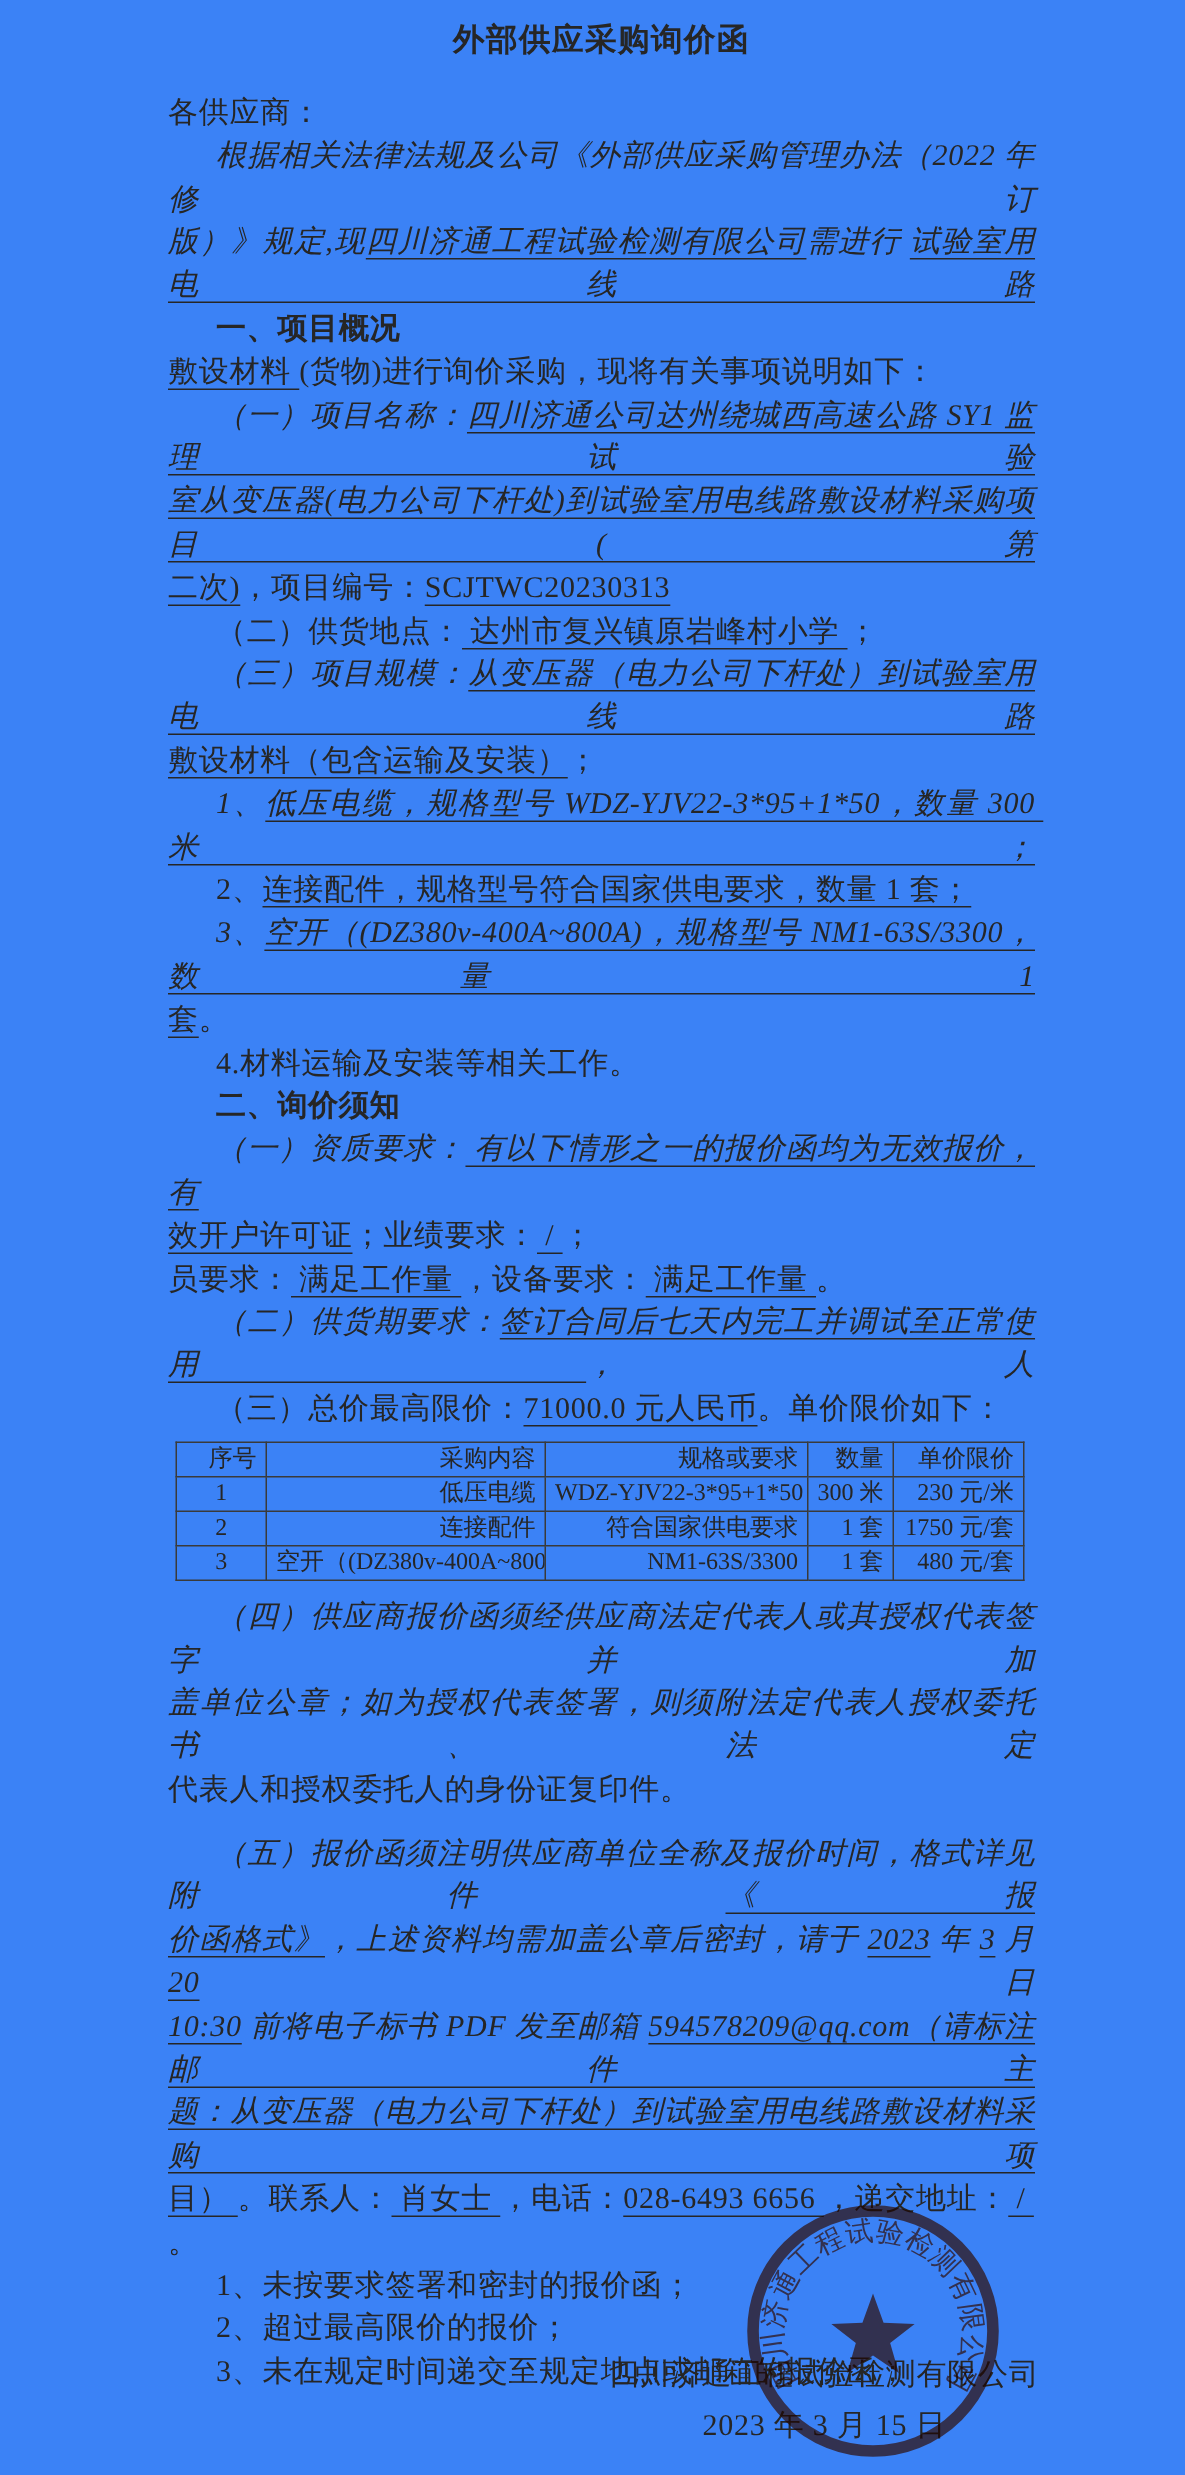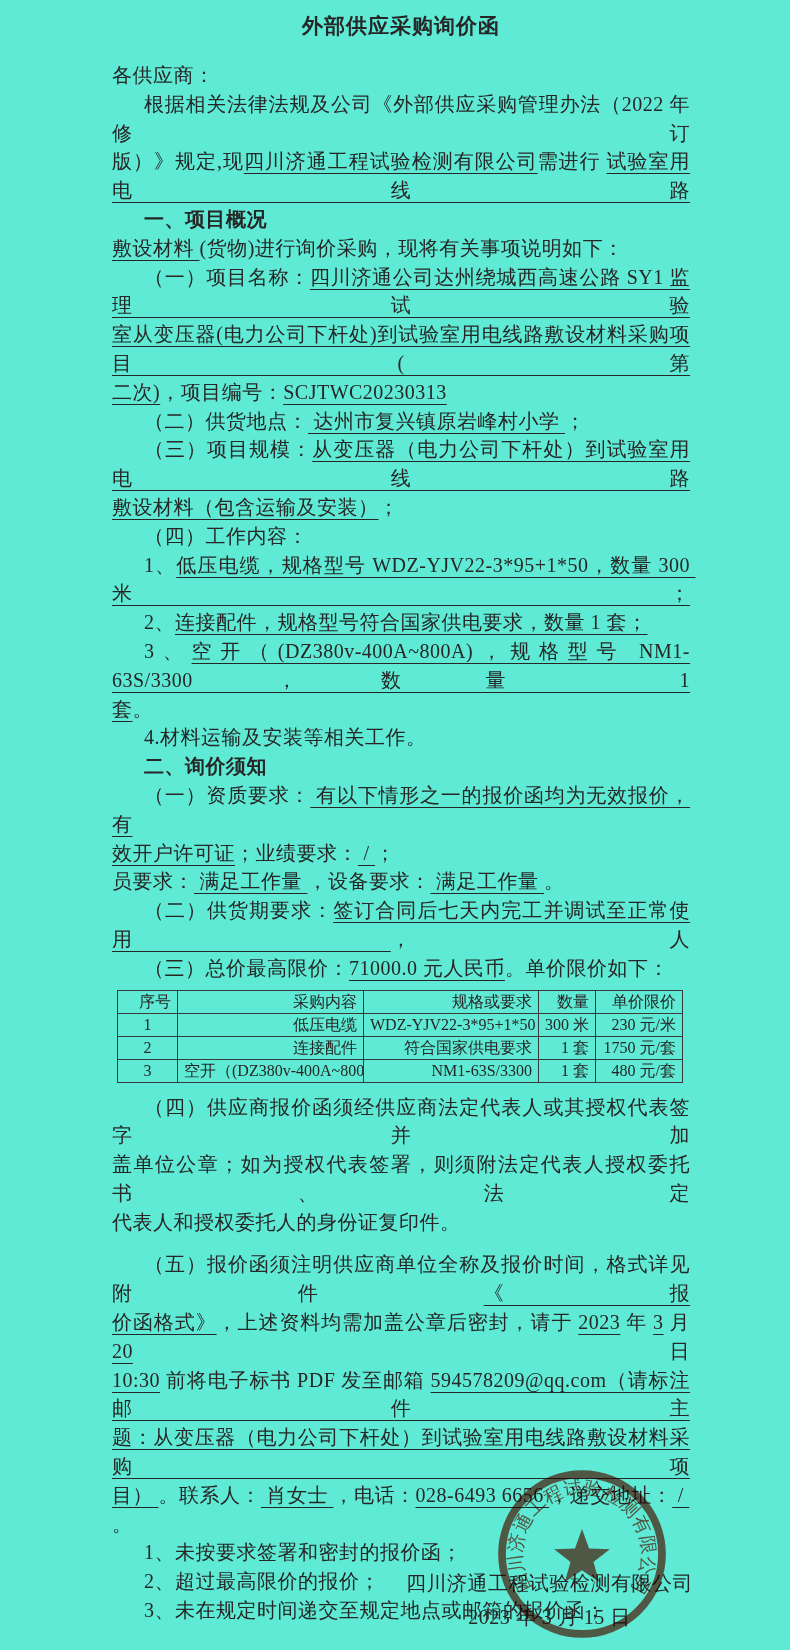--- a/index.html
+++ b/index.html
@@ -1,20 +1,20 @@
 <!DOCTYPE html>
 <html><head>
 <meta charset="utf-8">
 <style>
   html,body{margin:0;padding:0;background:#9a9a9a;}
   .page{
     position:relative;
     width:790px;height:1650px;
     margin:0 auto;
-    background:#5eead4;
+    background:#3b82f6;
     font-family:"Liberation Serif","DejaVu Serif",serif;
     color:#262626;
     overflow:hidden;
   }
   .content{
     position:absolute;
     left:112px; top:12px;
     width:578px;
   }
   h1.doc-title{
@@ -26,21 +26,21 @@
     letter-spacing:1px;
   }
   .ln{
     margin:0;
     font-size:20px;
     line-height:28.8px;
     letter-spacing:0.5px;
     white-space:pre-wrap;
   }
   .ind{ text-indent:32px; }
-  .just{ text-align:justify; text-align-last:justify; }
+  .just{ text-align:justify; text-align-last:justify;font-style:italic; }
   .u{ text-decoration:underline; text-underline-offset:5px; text-decoration-thickness:1px; }
   .b{ font-weight:bold; }
   table.price{
     border-collapse:collapse;
     table-layout:fixed;
     width:565px;
     margin:7px 0 10px 5px;
     font-size:16px;
     letter-spacing:0;
   }
@@ -86,21 +86,20 @@
         <p class="ln ind just"><span class="">根据相关法律法规及公司《外部供应采购管理办法（2022 年修订</span></p>
         <p class="ln just"><span class="">版）》规定,现</span><span class="u ">四川济通工程试验检测有限公司</span><span class="">需进行 </span><span class="u ">试验室用电线路</span></p>
         <p class="ln ind"><span class="b">一、项目概况</span></p>
         <p class="ln"><span class="u ">敷设材料 </span><span class="">(货物)进行询价采购，现将有关事项说明如下：</span></p>
         <p class="ln ind just"><span class="">（一）项目名称：</span><span class="u ">四川济通公司达州绕城西高速公路 SY1 监理试验</span></p>
         <p class="ln just"><span class="u ">室从变压器(电力公司下杆处)到试验室用电线路敷设材料采购项目(第</span></p>
         <p class="ln"><span class="u ">二次)</span><span class="">，项目编号：</span><span class="u ">SCJTWC20230313</span></p>
         <p class="ln ind"><span class="">（二）供货地点：</span><span class="u "> 达州市复兴镇原岩峰村小学 </span><span class="">；</span></p>
         <p class="ln ind just"><span class="">（三）项目规模：</span><span class="u ">从变压器（电力公司下杆处）到试验室用电线路</span></p>
         <p class="ln"><span class="u ">敷设材料（包含运输及安装）</span><span class="">；</span></p>
-        <p class="ln ind"><span class="">（四）工作内容：</span></p>
         <p class="ln ind just"><span class="">1、</span><span class="u ">低压电缆，规格型号 WDZ-YJV22-3*95+1*50，数量 300 米；</span></p>
         <p class="ln ind"><span class="">2、</span><span class="u ">连接配件，规格型号符合国家供电要求，数量 1 套；</span></p>
         <p class="ln ind just"><span class="">3、</span><span class="u ">空开（(DZ380v-400A~800A)，规格型号 NM1-63S/3300，数量 1</span></p>
         <p class="ln"><span class="u ">套</span><span class="">。</span></p>
         <p class="ln ind"><span class="">4.材料运输及安装等相关工作。</span></p>
         <p class="ln ind"><span class="b">二、询价须知</span></p>
         <p class="ln ind just"><span class="">（一）资质要求：</span><span class="u "> 有以下情形之一的报价函均为无效报价，有</span></p>
         <p class="ln"><span class="u ">效开户许可证</span><span class="">；业绩要求：</span><span class="u "> / </span><span class="">；</span></p>
         <p class="ln"><span class="">员要求：</span><span class="u "> 满足工作量 </span><span class="">，设备要求：</span><span class="u "> 满足工作量 </span><span class="">。</span></p>
         <p class="ln ind just"><span class="">（二）供货期要求：</span><span class="u ">签订合同后七天内完工并调试至正常使用</span><span class="">，人</span></p>

